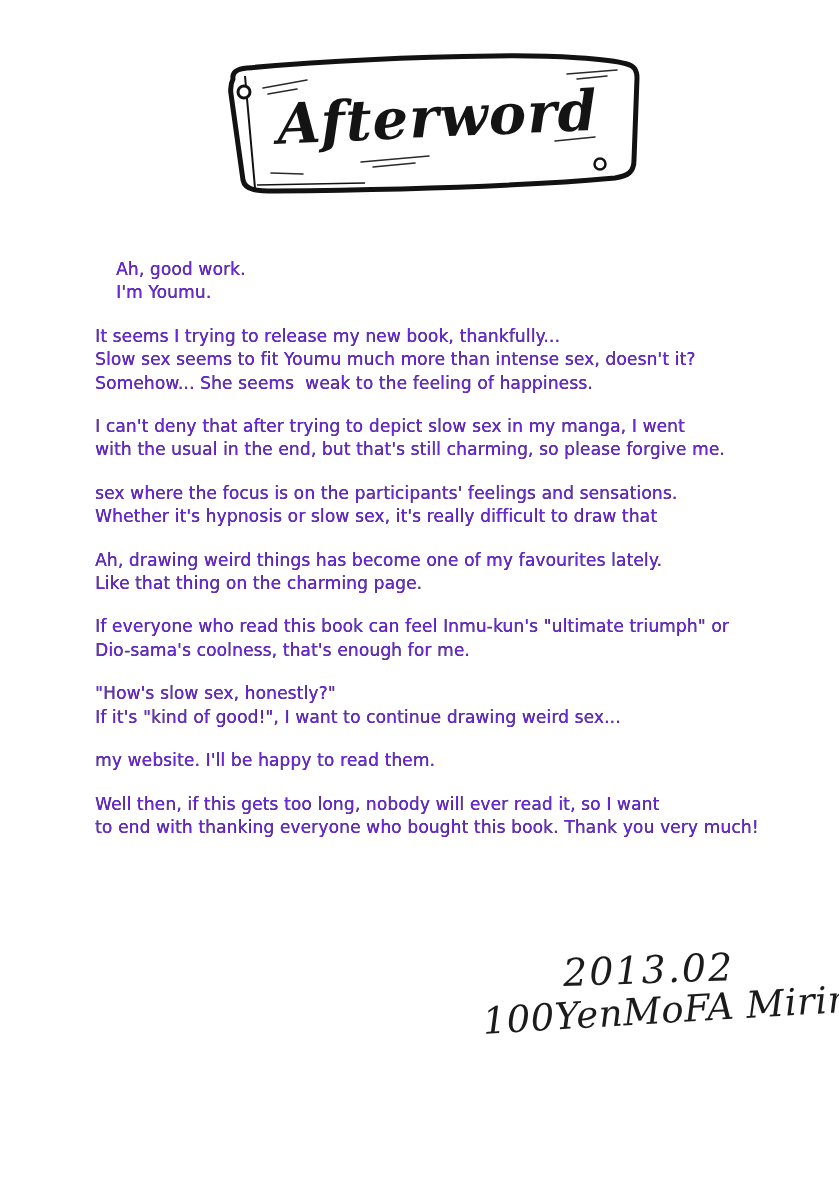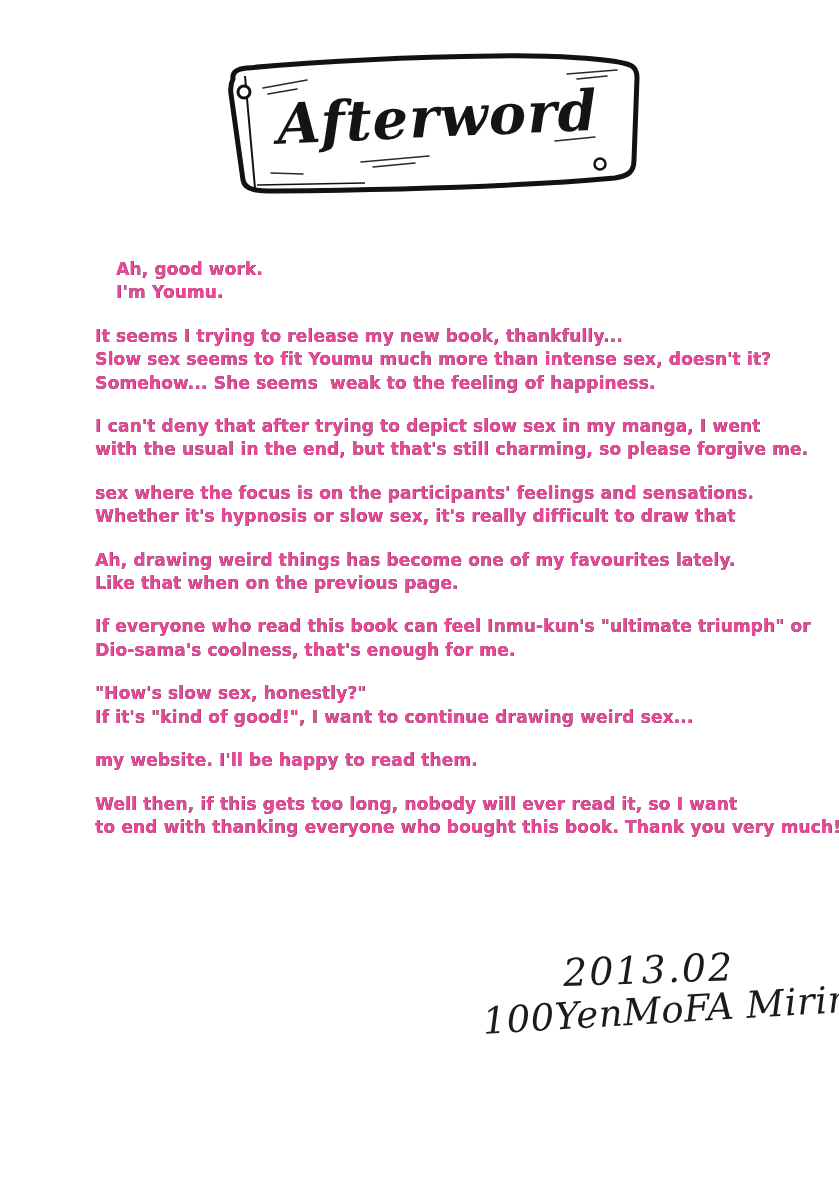--- a/index.html
+++ b/index.html
@@ -46,24 +46,23 @@
     top: 258px;
     width: 720px;
   }
   .para { margin: 0 0 20px 0; }
   .para.indented { padding-left: 21px; }
   .line {
     white-space: pre;
     font-size: 17px;
     line-height: 23.4px;
     letter-spacing: 0.15px;
-    color: #ec4899;
+    color: #6d28d9;
     
     text-shadow: 0.25px 0 0 #141414;
-    font-weight: bold;
   }
 
   
   .sig-date {
     position: absolute;
     left: 563px;
     top: 948px;
     font-family: "DejaVu Serif", serif;
     font-style: italic;
     font-size: 38px;
@@ -138,21 +137,21 @@
     </div>
 
     <div class="para">
       <div class="line">sex where the focus is on the participants' feelings and sensations.</div>
       <div class="line">Whether it's hypnosis or slow sex, it's really difficult to draw that</div>
     </div>
 
 
     <div class="para">
       <div class="line">Ah, drawing weird things has become one of my favourites lately.</div>
-      <div class="line">Like that when on the previous page.</div>
+      <div class="line">Like that thing on the charming page.</div>
     </div>
 
     <div class="para">
       <div class="line">If everyone who read this book can feel Inmu-kun's "ultimate triumph" or</div>
       <div class="line">Dio-sama's coolness, that's enough for me.</div>
     </div>
 
     <div class="para">
       <div class="line">"How's slow sex, honestly?"</div>
       <div class="line">If it's "kind of good!", I want to continue drawing weird sex...</div>

